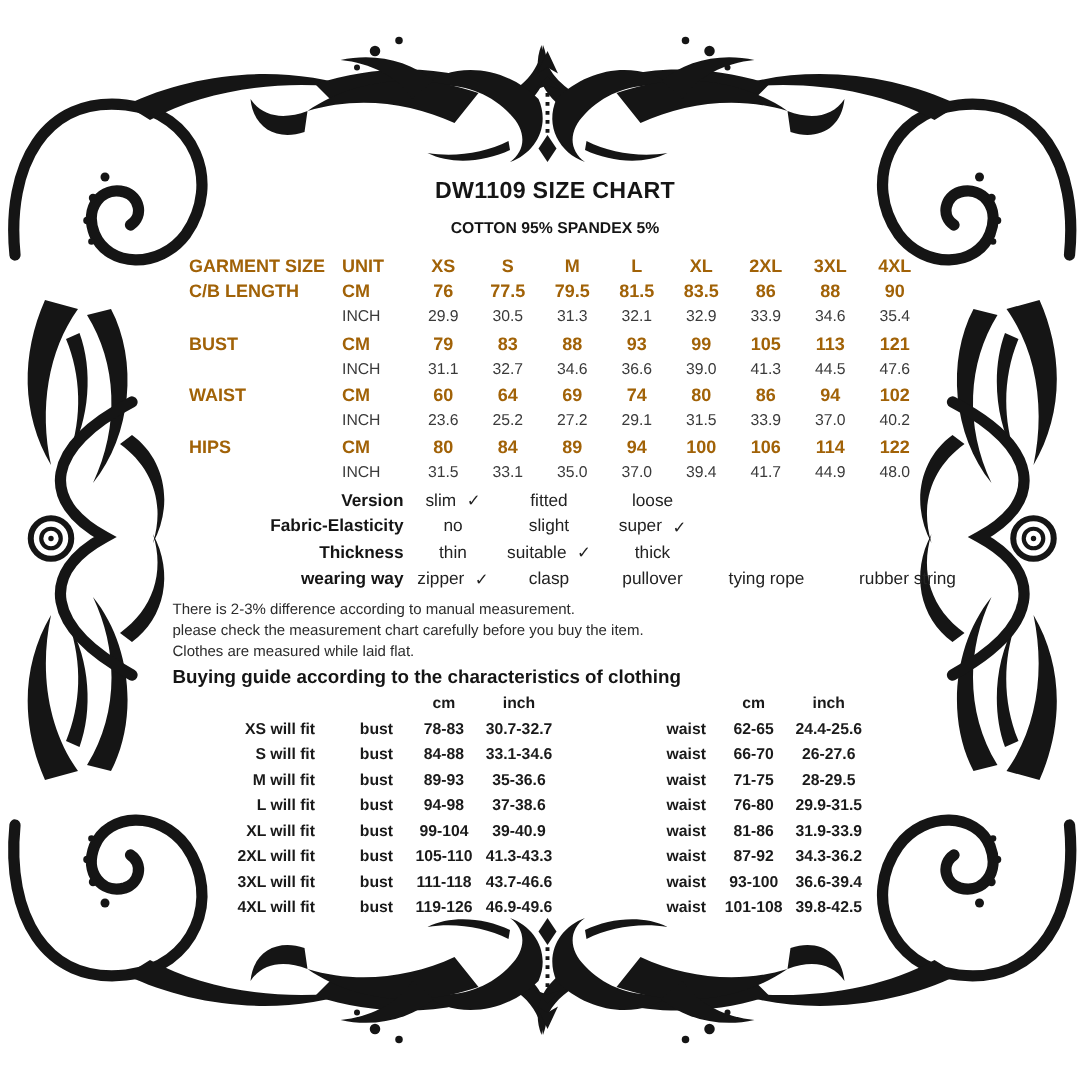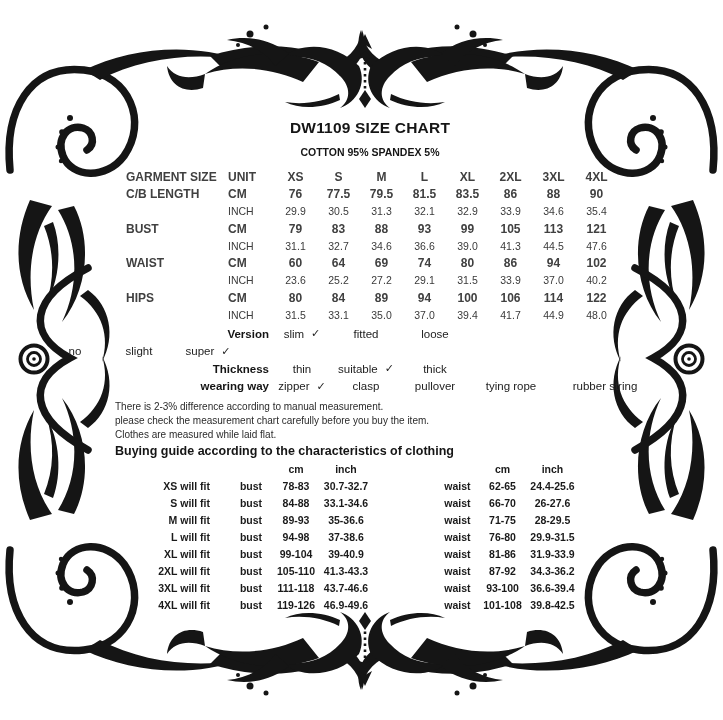--- a/index.html
+++ b/index.html
@@ -7,21 +7,21 @@
         font-family:"Liberation Sans",sans-serif;color:#151515;}
   .border-svg{position:absolute;left:0;top:0;}
 
   .title{position:absolute;left:110px;top:119px;width:520px;text-align:center;
          font-size:15.5px;font-weight:700;letter-spacing:.2px;}
   .subtitle{position:absolute;left:110px;top:146px;width:520px;text-align:center;
          font-size:10.5px;font-weight:700;}
 
   .size-table{position:absolute;left:116px;top:168px;}
   .srow{display:flex;height:17.3px;align-items:center;white-space:nowrap;}
-  .srow.strong{font-weight:700;font-size:12px;color:#404040;}
+  .srow.strong{font-weight:700;font-size:12px;color:#a16207;}
   .srow.light{font-weight:400;font-size:10.5px;color:#3a3a3a;}
   .c-label{width:112px;padding-left:10px;box-sizing:border-box;text-align:left;}
   .c-unit{width:46px;text-align:left;}
   .c-val{width:43px;text-align:center;}
 
   .attrs{position:absolute;left:0;top:325px;width:723px;}
   .arow{display:flex;height:17.5px;align-items:center;padding-left:42px;}
   .a-label{width:227px;text-align:right;font-weight:700;font-size:11.5px;}
   .a-opt{display:flex;justify-content:center;align-items:center;font-size:11.5px;color:#222;}
   .oA{width:66px}.oB{width:62px}.oC{width:76px}.oD{width:76px}.oE{width:112px}
@@ -237,20 +237,21 @@
         </span>
         <span class="a-opt oD">
           <span></span>
         </span>
         <span class="a-opt oE">
           <span></span>
         </span>
       </div>
 
       <div class="arow">
+        <span class="a-label">Fabric-Elasticity</span>
         <span class="a-opt oA">
           <span>no</span>
         </span>
         <span class="a-opt oB">
           <span>slight</span>
         </span>
         <span class="a-opt oC">
           <span>super</span>
           <span class="check">✓</span>
         </span>

